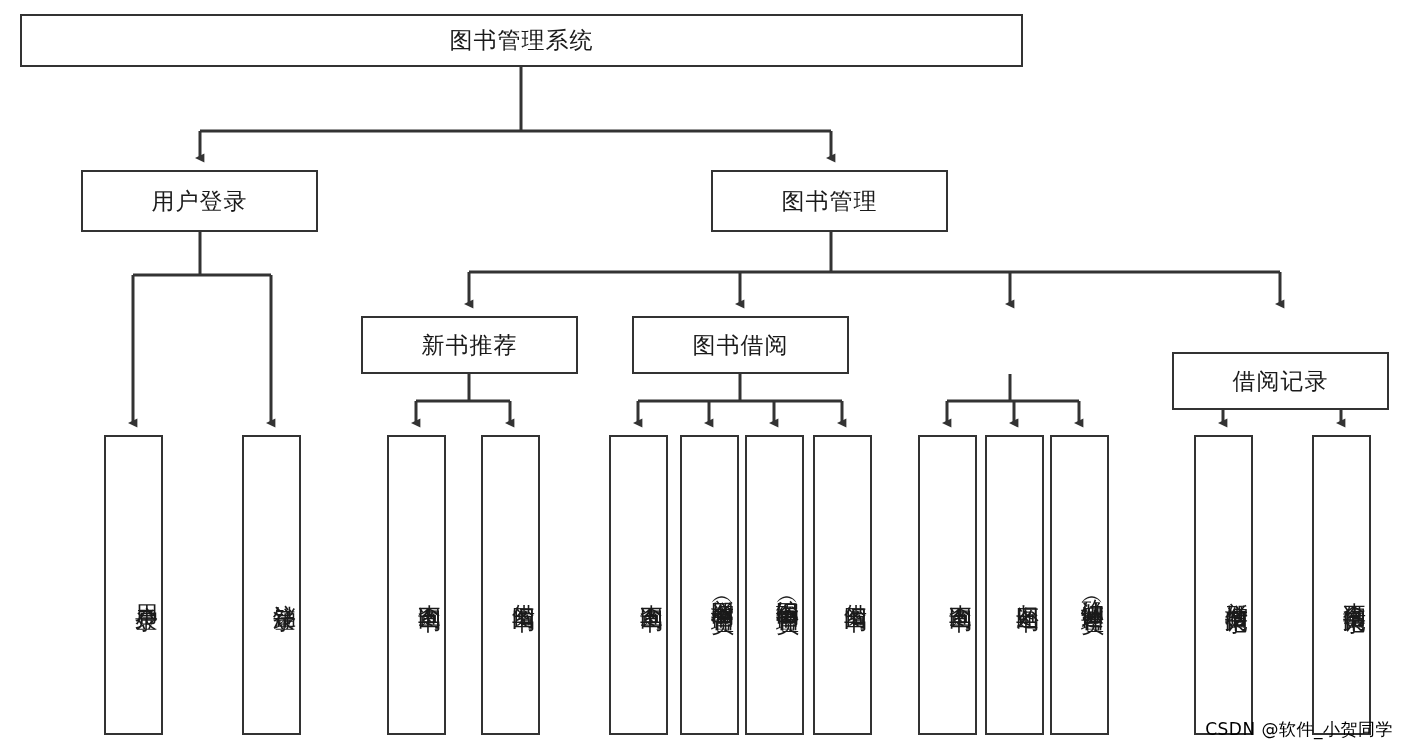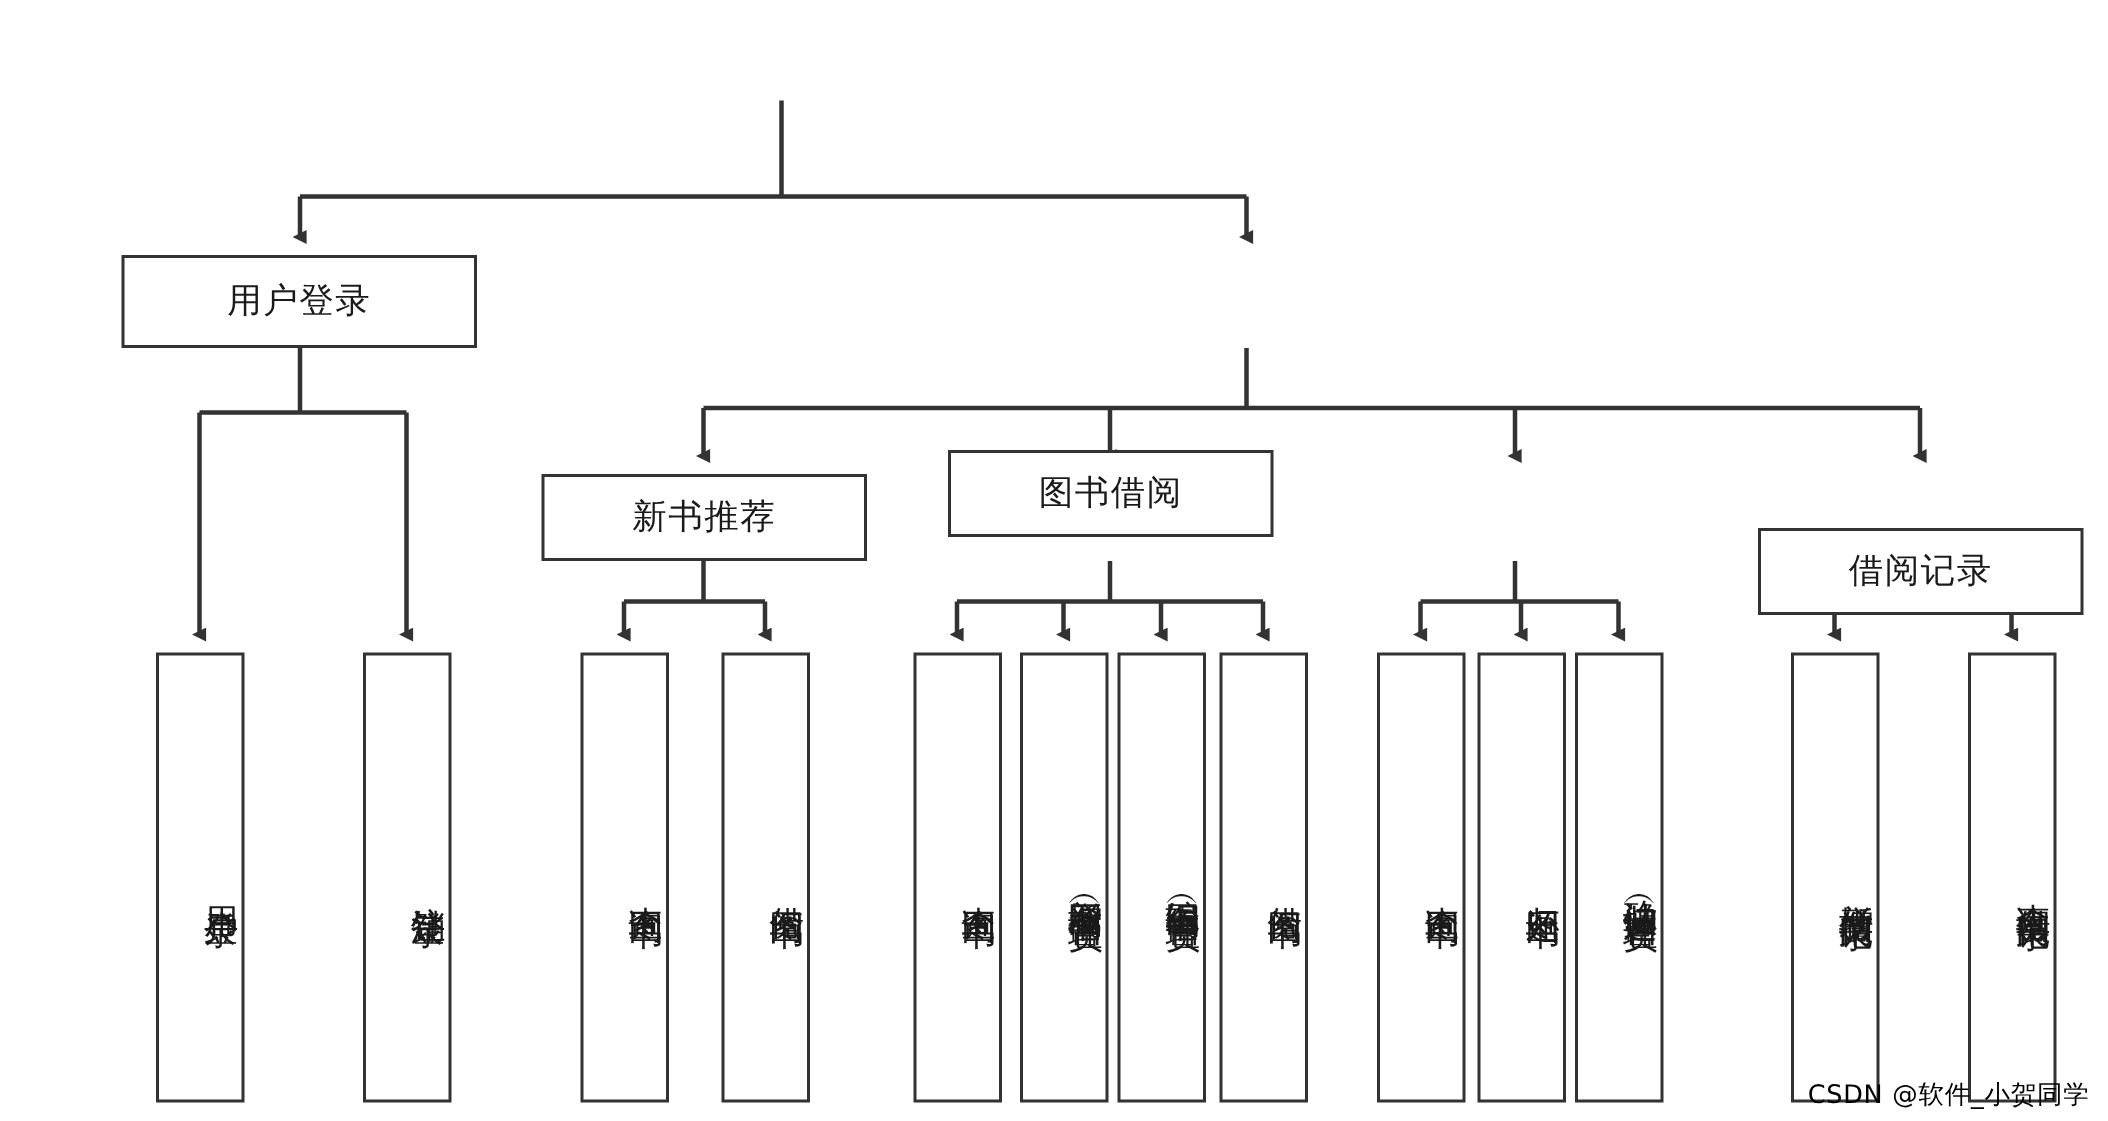--- a/index.html
+++ b/index.html
@@ -122,29 +122,35 @@
       <path d="M1014,401 L1014,423" marker-end="url(#arrow)"></path>
       <path d="M1079,401 L1079,423" marker-end="url(#arrow)"></path>
 
       <path d="M1280,374 L1280,401"></path>
       <path d="M1223,401 L1341,401"></path>
       <path d="M1223,401 L1223,423" marker-end="url(#arrow)"></path>
       <path d="M1341,401 L1341,423" marker-end="url(#arrow)"></path>
     </g>
   </svg>
 
+  <div class="node node-root" style="left:20px; top:14px; width:1003px; height:53px;">
+    <span>图书管理系统</span>
+  </div>
 
   <div class="node node-h" style="left:81px; top:170px; width:237px; height:62px;">
     <span>用户登录</span>
   </div>
+  <div class="node node-h" style="left:711px; top:170px; width:237px; height:62px;">
+    <span>图书管理</span>
+  </div>
 
   <div class="node node-h" style="left:361px; top:316px; width:217px; height:58px;align-items:center;">
     <span>新书推荐</span>
   </div>
-  <div class="node node-h" style="left:632px; top:300px; width:217px; height:58px;">
+  <div class="node node-h" style="left:632px; top:316px; width:217px; height:58px;">
     <span>图书借阅</span>
   </div>
   <div class="node node-h" style="left:1172px; top:316px; width:217px; height:58px;margin-top:36px;">
     <span>借阅记录</span>
   </div>
 
   <div class="node node-v" style="left:104px; top:435px; width:59px; height:300px;">
     <span class="vlabel">用户登录</span>
   </div>
   <div class="node node-v" style="left:242px; top:435px; width:59px; height:300px;">

